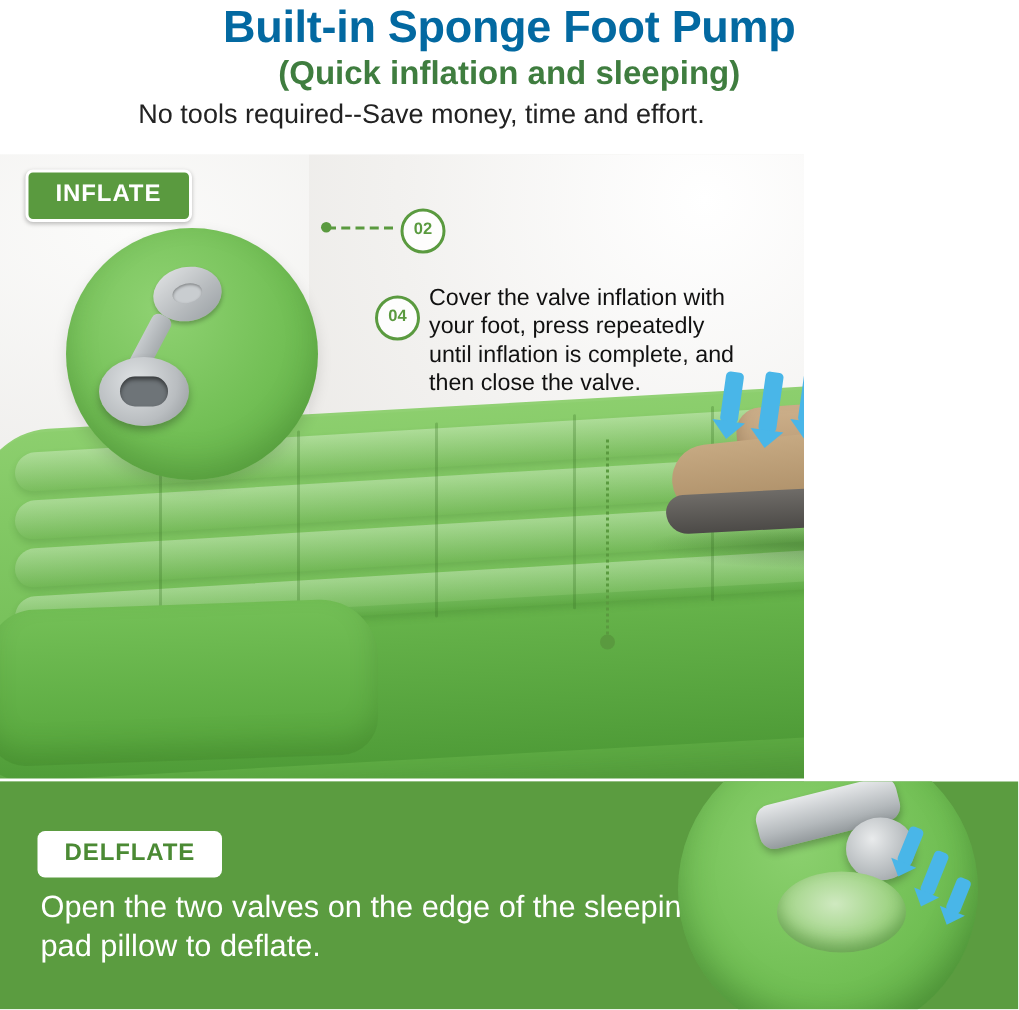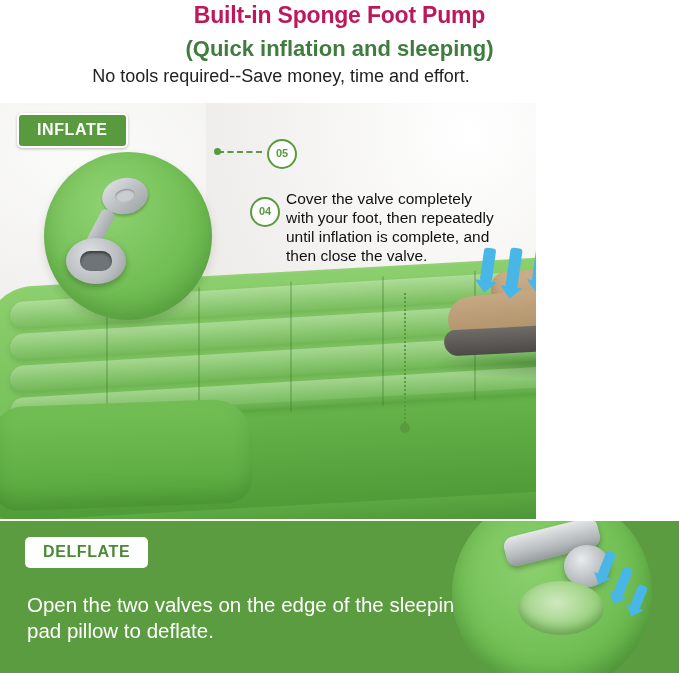--- a/index.html
+++ b/index.html
@@ -24,23 +24,23 @@
     left: 0; top: 0;
     width: 679px;
     height: 103px;
     background: #ffffff;
     text-align: center;
   }
   .title-main {
     position: absolute;
     left: 0; top: 2px;
     width: 679px;
-    font-size: 23px;
+    font-size: 30px;
     font-weight: bold;
-    color: #be185d;
+    color: #0369a1;
     letter-spacing: -0.2px;
     white-space: nowrap;
   }
   .title-sub {
     position: absolute;
     left: 0; top: 36px;
     width: 679px;
     font-size: 22px;
     font-weight: bold;
     color: #3f7d3f;
@@ -325,21 +325,21 @@
   .footer {
     position: absolute;
     left: 0; top: 521px;
     width: 679px;
     height: 152px;
     background: #5b9c40;
     overflow: hidden;
   }
   .badge-deflate {
     position: absolute;
-    left: 25px; top: 16px;
+    left: 25px; top: 33px;
     padding: 6px 18px 7px 18px;
     background: #ffffff;
     color: #4b8a34;
     font-size: 16px;
     font-weight: bold;
     letter-spacing: 0.6px;
     border-radius: 5px;
   }
   .deflate-text {
     position: absolute;
@@ -446,24 +446,24 @@
     <div class="valve-bubble">
       <div class="valve-cap"></div>
       <div class="valve-strap"></div>
       <div class="valve-base"></div>
     </div>
 
     <div class="badge-inflate">INFLATE</div>
 
     <div class="leader-dot" style="left:214px; top:45px;"></div>
     <div class="leader" style="left:218px; top:48px; width:44px;"></div>
-    <div class="step-circle" style="left:267px; top:36px;">05</div>
+    <div class="step-circle" style="left:267px; top:36px;">02</div>
 
     <div class="step-circle" style="left:250px; top:94px;">04</div>
-    <div class="step-text" style="left:286px; top:86px; width:210px;">Cover the valve completely with your foot, then repeatedly until inflation is complete, and then close the valve.</div>
+    <div class="step-text" style="left:286px; top:86px; width:210px;">Cover the valve inflation with your foot, press repeatedly until inflation is complete, and then close the valve.</div>
 
     <div class="arc-deco"></div>
     <div class="arc-dot"></div>
 
     <div class="leg"></div>
     <div class="shoe-shadow"></div>
     <div class="boot">
       <div class="boot-upper"></div>
       <div class="boot-lace"></div>
       <div class="boot-toe"></div>

